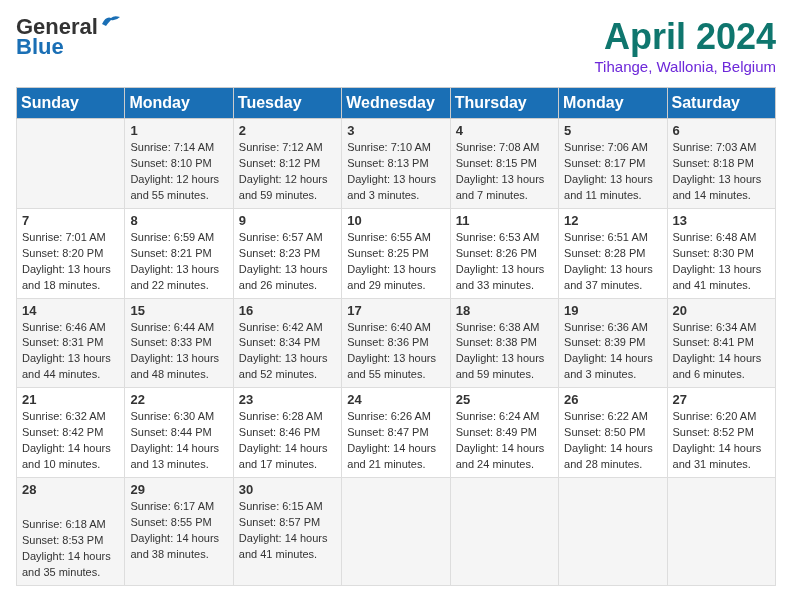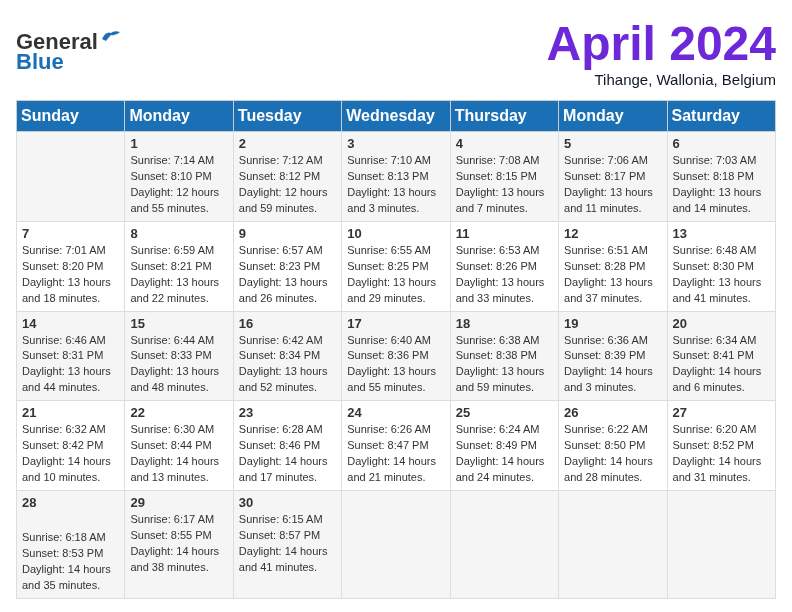--- a/index.html
+++ b/index.html
@@ -6,45 +6,45 @@
     body {
       font-family: Arial, sans-serif;
       background: #fff;
       width: 792px;
       min-height: 612px;
       padding: 16px;
     }
     .header-section {
       display: flex;
       justify-content: space-between;
-      align-items: center;
+      align-items: flex-start;
       margin-bottom: 12px;
     }
     .logo {
       display: flex;
       flex-direction: column;
       align-items: flex-start;
     }
     .logo-text {
       font-size: 22px;
       font-weight: bold;
       color: #333;
       line-height: 1;
     }
     .title-block {
       text-align: right;
     }
     .month-title {
-      font-size: 48px;
+      font-size: 36px;
       font-weight: bold;
-      color: #6d28d9;
+      color: #0f766e;
     }
     .location {
       font-size: 15px;
-      color: #0f172a;
+      color: #6d28d9;
     }
     table {
       width: 100%;
       border-collapse: collapse;
       table-layout: fixed;
     }
     thead tr th {
       background-color: #1a6fb5;
       color: #fff;
       padding: 6px 4px;

